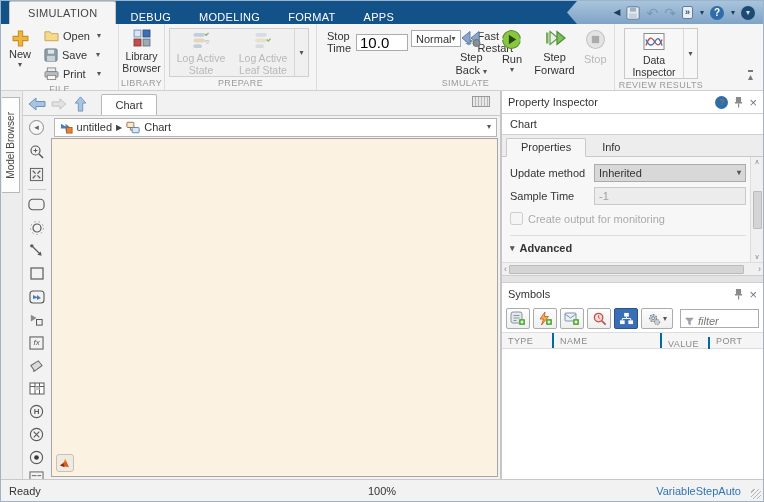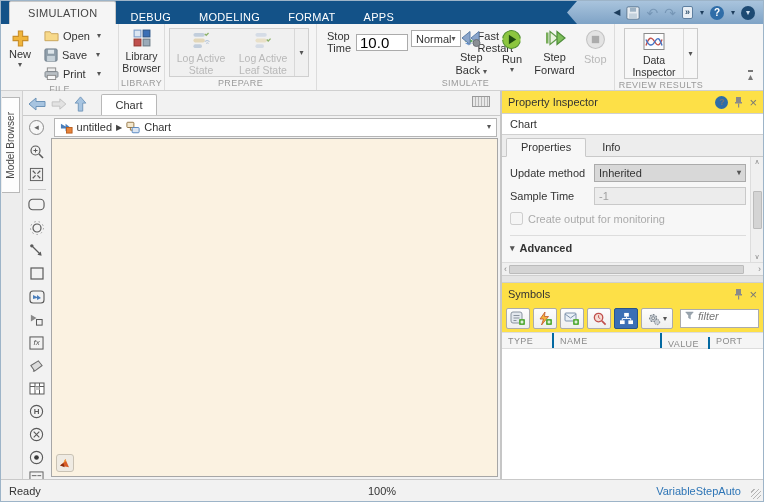--- a/index.html
+++ b/index.html
@@ -68,21 +68,21 @@
   .crumb-caret { margin-left:auto; }
 
   .editorbody { flex:1; display:flex; min-height:0; }
   .palette { width:28px; display:flex; flex-direction:column; align-items:center; gap:4px; padding-top:4px; overflow:hidden; }
   .ptool { width:22px; height:20px; display:flex; align-items:center; justify-content:center; color:#5A5A5A;text-align:right; }
   .pdivider { width:18px; border-top:1px solid #C9C9C9; margin:1px 0; }
   .canvas { flex:1; background:#FBF2E1; border:1px solid #A6A6A6; margin:0 2px 2px 0; position:relative; }
   .mlbadge { position:absolute; left:4px; bottom:4px; width:18px; height:18px; border:1px solid #C9C2B4; border-radius:3px; background:#EFEBE3; display:flex; align-items:center; justify-content:center; }
 
   
-  .rightpanel { flex:1; display:flex; flex-direction:column; background:#fde047; min-height:0; }
+  .rightpanel { flex:1; display:flex; flex-direction:column; background:#ffffff; min-height:0; }
   .panelhdr { height:22px; display:flex; align-items:center; padding:0 6px; gap:6px; }
   .panelhdr .ptitle { flex:1; font-size:11px; color:#333; }
   .phic { color:#777; font-size:11px; display:flex; align-items:center; }
   .objrow { height:22px; background:#FFF; border:1px solid #D0D0D0; border-left:none; border-right:none; display:flex; align-items:center; padding:0 8px; }
   .pitabs { display:flex; align-items:flex-end; height:22px; border-bottom:1px solid #C9C9C9; padding-left:4px; gap:2px; background:#EDEDED; }
   .pitab { padding:2px 14px 3px; font-size:11px; }
   .pitab.active { background:#F7F7F7; border:1px solid #C9C9C9; border-bottom:1px solid #F7F7F7; margin-bottom:-1px; border-radius:2px 2px 0 0; }
   .pibody { background:#F7F7F7; display:flex; }
   .pifields { flex:1; padding:6px 4px 0 8px; }
   .pirow { display:flex; align-items:center; height:20px; margin-bottom:3px; gap:6px; }
@@ -95,21 +95,21 @@
   .vthumb { width:9px; flex:0 0 38px; background:#D4D4D4; border:1px solid #BBB; border-radius:1px; }
   .hscroll { height:13px; background:#F0F0F0; border-top:1px solid #DDD; display:flex; align-items:center; gap:2px; padding:0 2px; color:#888; font-size:9px; }
   .hthumb { height:9px; flex:1; background:#D4D4D4; border:1px solid #BBB; border-radius:1px; margin-right:12px; }
 
   .splitter { height:8px; background:#E4E4E4; border-top:1px solid #CFCFCF; border-bottom:1px solid #CFCFCF; }
 
   .symbols { flex:1; display:flex; flex-direction:column; min-height:0; }
   .symtools { display:flex; align-items:center; gap:3px; padding:3px 4px; }
   .symbtn { width:24px; height:21px; border:1px solid #ABABAB; border-radius:2px; background:linear-gradient(#FDFDFD,#EFEFEF); display:flex; align-items:center; justify-content:center; }
   .symbtn.wide { width:32px; gap:2px; }
-  .filterbox { flex:1; height:19px; margin-left:4px; border:1px solid #ABABAB; background:#FFF; display:flex; align-items:flex-start; gap:4px; padding:0 4px; }
+  .filterbox { flex:1; height:19px; margin-left:4px; border:1px solid #ABABAB; background:#FFF; display:flex; align-items:flex-end; gap:4px; padding:0 4px; }
   .filterbox input { border:none; outline:none; width:100%; font-size:11px; font-style:italic; color:#999; font-family:"Liberation Sans",sans-serif; }
   .symhdr { display:flex; height:17px; background:#F5F5F5; border-top:1px solid #DDD; border-bottom:1px solid #DDD; font-size:9px; color:#8A8A8A; align-items:center; }
   .symcol { padding:0 6px; border-right:2px solid #0369a1; height:100%; display:flex; align-items:center; letter-spacing:.4px; }
   .symbody { flex:1; background:#FFF; }
 
   
   .statusbar { height:22px; background:#F2F2F2; border-top:1px solid #C9C9C9; display:flex; align-items:center; padding:0 8px; flex-shrink:0; position:relative; }
   .st-zoom { position:absolute; left:50%; transform:translateX(-50%); }
   .st-solver { margin-left:auto; color:#2E75B6; padding-right:14px; }
   .grip { position:absolute; right:2px; bottom:2px; width:10px; height:10px; background:repeating-linear-gradient(135deg,transparent 0 2px,#B5B5B5 2px 3px); }

